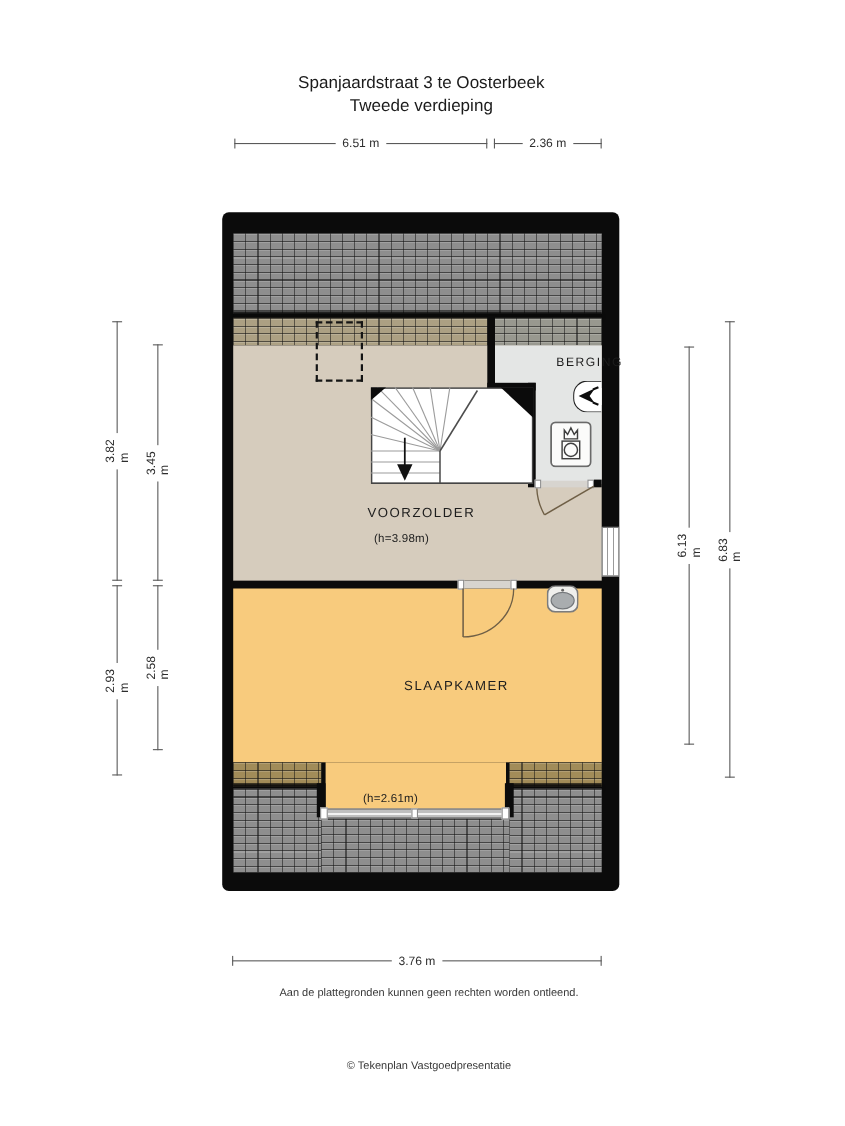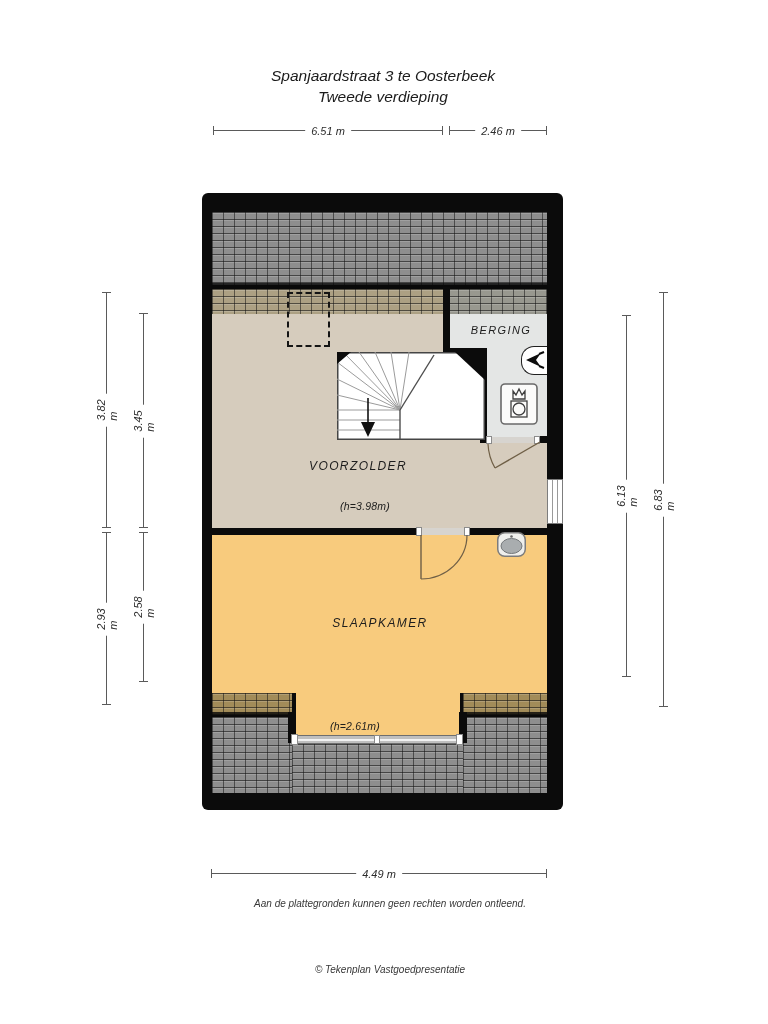--- a/index.html
+++ b/index.html
@@ -1,29 +1,29 @@
 <!DOCTYPE html>
 <html style="--wall: #0b0b0b; --roof-tile: #8e8e8e; --roof-over-attic: #aca083; --roof-over-storage: #98988f; --roof-over-bedroom: #a28c59; --floor-attic: #d6ccbd; --floor-storage: #e4e6e5; --floor-bedroom: #f8cb7d; --dim-line: #5a5a5a; --text: #1e1e1e;"><head>
 <meta charset="utf-8">
 <style>
   html,body{margin:0;padding:0;background:#fff;}
   .canvas{position:relative;width:768px;height:1024px;background:#fff;
-          font-family:"Liberation Sans",sans-serif;overflow:hidden;color:var(--text,#1e1e1e);font-style:italic;}
+          font-family:"Liberation Sans",sans-serif;overflow:hidden;color:var(--text,#1e1e1e);}
   .abs{position:absolute;}
   .wall{background:var(--wall,#0b0b0b);}
   .tiles{
     background-color:var(--roof-tile,#8e8e8e);
     background-image:
       repeating-linear-gradient(90deg, rgba(20,20,20,.55) 0 1px, rgba(0,0,0,0) 1px 11px),
       repeating-linear-gradient(180deg, rgba(20,20,20,.6) 0 1px, rgba(255,255,255,.16) 1px 2px, rgba(0,0,0,0) 2px 7px);
   }
   .knee{background:rgba(8,8,8,.82);box-shadow:0 2px 3px rgba(0,0,0,.4);}
   .lbl{position:absolute;transform:translate(-50%,-50%);white-space:nowrap;}
   .title{font-size:15.5px;color:#1b1b1b;}
-  .room-label{font-size:12px;letter-spacing:1.4px;color:#1d1d1d;}
+  .room-label{font-size:12px;letter-spacing:1.4px;color:#1d1d1d;margin-left:35px;}
   .note{font-size:10.5px;letter-spacing:.2px;color:#1d1d1d;}
   .footer{font-size:10px;color:#383838;}
   .dimh{height:9px;background:linear-gradient(var(--dim-line,#5a5a5a),var(--dim-line,#5a5a5a)) 0 4px/100% 1px no-repeat;}
   .dimh::before,.dimh::after{content:"";position:absolute;top:0;width:1px;height:9px;background:var(--dim-line,#5a5a5a);}
   .dimh::before{left:0;} .dimh::after{right:0;}
   .dimv{width:9px;background:linear-gradient(var(--dim-line,#5a5a5a),var(--dim-line,#5a5a5a)) 4px 0/1px 100% no-repeat;}
   .dimv::before,.dimv::after{content:"";position:absolute;left:0;width:9px;height:1px;background:var(--dim-line,#5a5a5a);}
   .dimv::before{top:0;} .dimv::after{bottom:0;}
   .dlabel{position:absolute;background:#fff;padding:1px 6px;font-size:11px;color:#2d2d2d;}
   .dimh .dlabel{left:50%;top:4.5px;transform:translate(-50%,-50%);}
@@ -42,21 +42,21 @@
 
 <div class="canvas">
 
   <div class="lbl title" style="left:383px;top:76px;">Spanjaardstraat 3 te Oosterbeek</div>
   <div class="lbl title" style="left:383px;top:97px;">Tweede verdieping</div>
 
   <div class="abs dimh" style="left:213px;top:126px;width:230px;">
     <span class="dlabel">6.51 m</span>
   </div>
   <div class="abs dimh" style="left:449px;top:126px;width:98px;">
-    <span class="dlabel">2.46 m</span>
+    <span class="dlabel">2.36 m</span>
   </div>
 
   <div class="abs dimv" style="left:102px;top:292px;height:236px;">
     <span class="dlabel">3.82 m</span>
   </div>
   <div class="abs dimv" style="left:102px;top:532px;height:173px;">
     <span class="dlabel">2.93 m</span>
   </div>
   <div class="abs dimv" style="left:139px;top:313px;height:215px;">
     <span class="dlabel">3.45 m</span>
@@ -66,21 +66,21 @@
   </div>
 
   <div class="abs dimv" style="left:622px;top:315px;height:362px;">
     <span class="dlabel">6.13 m</span>
   </div>
   <div class="abs dimv" style="left:659px;top:292px;height:415px;">
     <span class="dlabel">6.83 m</span>
   </div>
 
   <div class="abs dimh" style="left:211px;top:869px;width:336px;">
-    <span class="dlabel">4.49 m</span>
+    <span class="dlabel">3.76 m</span>
   </div>
 
   <div class="abs wall" style="left:202px;top:193px;width:361px;height:617px;border-radius:6px;"></div>
 
   <div class="abs tiles" style="left:212px;top:212px;width:335px;height:73px;"></div>
   <div class="abs knee" style="left:212px;top:283px;width:335px;height:6px;"></div>
   <div class="abs tiles" style="left:212px;top:289px;width:235px;height:25px;background-color:var(--roof-over-attic,#aca083);"></div>
   <div class="abs tiles" style="left:447px;top:289px;width:100px;height:25px;background-color:var(--roof-over-storage,#98988f);"></div>
 
   <div class="abs" style="left:212px;top:314px;width:335px;height:214px;background:var(--floor-attic,#d6ccbd);"></div>
@@ -174,21 +174,21 @@
 
   <div class="abs wall" style="left:288px;top:712px;width:8px;height:31px;"></div>
   <div class="abs wall" style="left:459px;top:712px;width:8px;height:31px;"></div>
 
   <div class="abs win-h" style="left:292px;top:735px;width:171px;height:9px;"></div>
   <div class="osq" style="left:291px;top:734px;width:7px;height:11px;"></div>
   <div class="osq" style="left:374px;top:735px;width:6px;height:9px;"></div>
   <div class="osq" style="left:456px;top:734px;width:7px;height:11px;"></div>
 
   <div class="lbl room-label" style="left:501px;top:330px;font-size:11px;">BERGING</div>
-  <div class="lbl room-label" style="left:358px;top:466px;">VOORZOLDER</div>
-  <div class="lbl note" style="left:365px;top:506px;text-align:right;">(h=3.98m)</div>
+  <div class="lbl room-label" style="left:348px;top:466px;">VOORZOLDER</div>
+  <div class="lbl note" style="left:365px;top:490px;text-align:right;">(h=3.98m)</div>
   <div class="lbl room-label" style="left:380px;top:623px;font-size:12px;">SLAAPKAMER</div>
   <div class="lbl note" style="left:355px;top:726px;">(h=2.61m)</div>
 
   <div class="lbl footer" style="left:390px;top:903px;">Aan de plattegronden kunnen geen rechten worden ontleend.</div>
   <div class="lbl footer" style="left:390px;top:969px;">© Tekenplan Vastgoedpresentatie</div>
 
 </div>
 
 </body></html>

